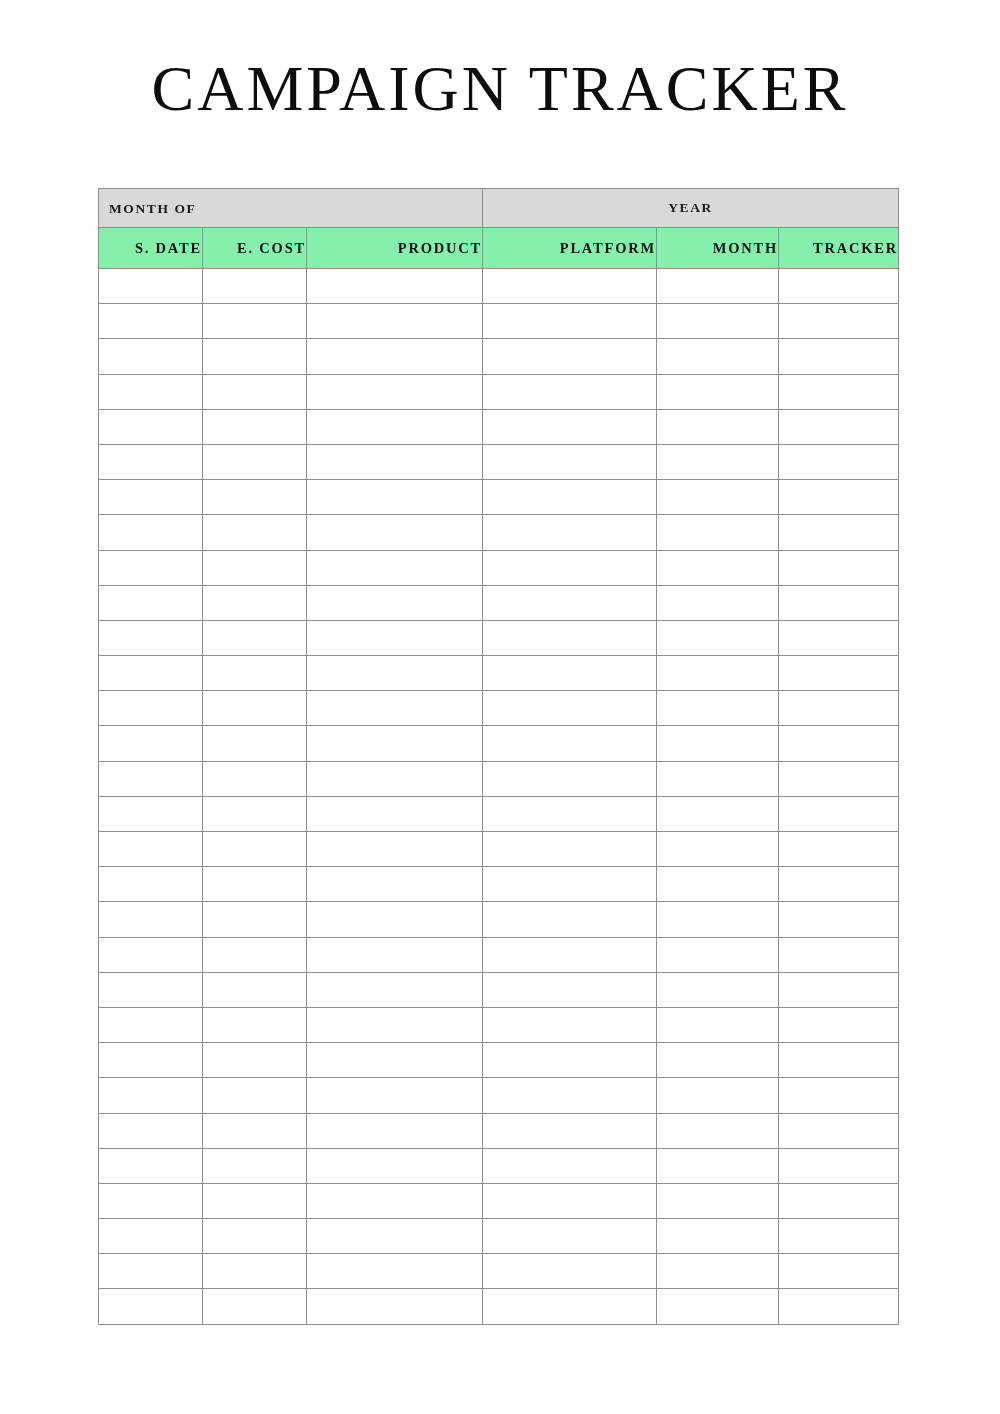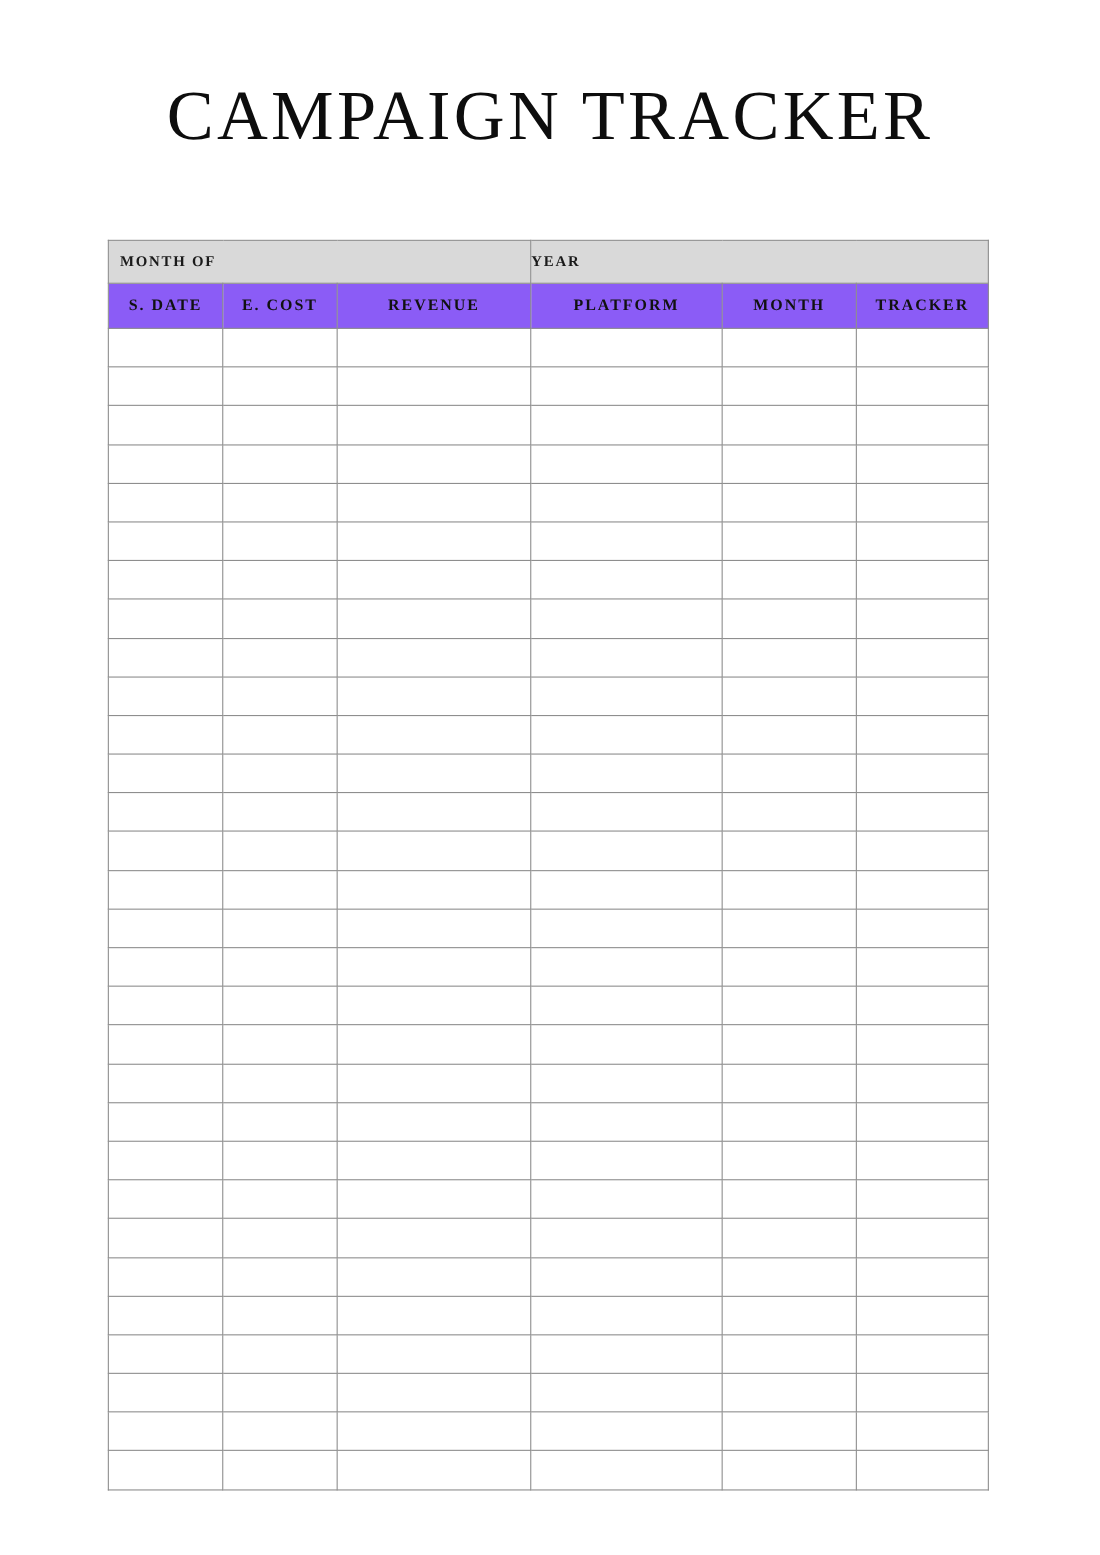--- a/index.html
+++ b/index.html
@@ -21,30 +21,30 @@
     box-sizing: border-box;
     padding: 0 98px;
     position: relative;
   }
   .title {
     text-align: center;
     font-family: "Liberation Serif", serif;
     font-size: 64px;
     letter-spacing: 3px;
     font-weight: 400;
-    margin: 16px;
+    margin: 0;
     padding-top: 55px;
     line-height: 1.05;
     color: #0d0d0d;
     white-space: nowrap;
   }
   .sheet {
     position: absolute;
     left: 98px;
-    top: 202px;
+    top: 188px;
     width: 800px;
   }
   table.tracker {
     border-collapse: collapse;
     width: 800px;
     table-layout: fixed;
   }
   table.tracker td, table.tracker th {
     border: 1px solid #8e8e8e;
     padding: 0;
@@ -61,32 +61,33 @@
     letter-spacing: 1.6px;
     font-weight: 700;
     font-family: "Liberation Serif", serif;
     color: #1a1a1a;
     padding-left: 10px;
     display: inline-block;
   }
   .meta-label.centered {
     padding-left: 0;
     display: block;
+    text-align: center;
   }
   
   .head-row th {
     height: 40px;
     font-size: 14.5px;
     letter-spacing: 1.8px;
     font-weight: 700;
     font-family: "Liberation Serif", serif;
     color: #111;
-    text-align: center;
+    text-align: right;
     vertical-align: middle;
-    background: #8b5cf6;
+    background: #86efac;
   }
   .body-row td {
     height: 34.2px;
     background: #ffffff;
   }
   
   .col-sdate { width: 104px; }
   .col-edate { width: 104px; }
   .col-product { width: 176px; }
   .col-platform { width: 174px; }
@@ -115,21 +116,21 @@
           <td colspan="3">
             <span class="meta-label">MONTH OF</span>
           </td>
           <td colspan="3">
             <span class="meta-label centered">YEAR</span>
           </td>
         </tr>
         <tr class="head-row">
           <th>S. DATE</th>
           <th>E. COST</th>
-          <th>REVENUE</th>
+          <th>PRODUCT</th>
           <th>PLATFORM</th>
           <th>MONTH</th>
           <th>TRACKER</th>
         </tr>
       <tr class="body-row">
             <td></td>
             <td></td>
             <td></td>
             <td></td>
             <td></td>

